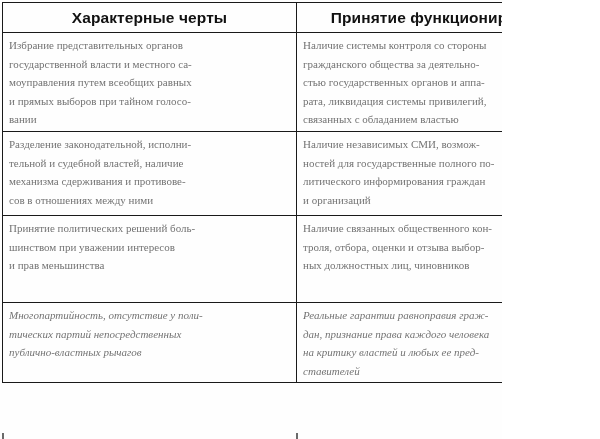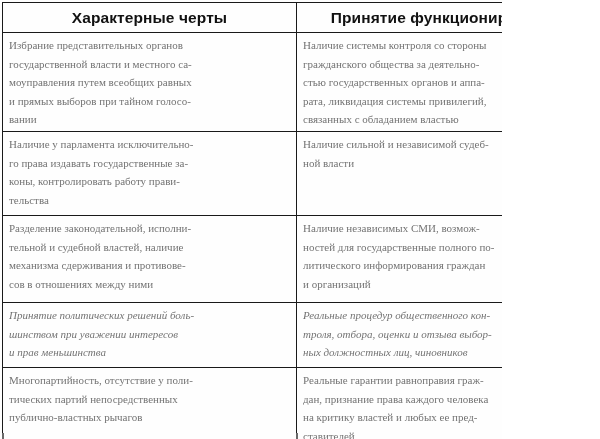--- a/index.html
+++ b/index.html
@@ -88,42 +88,34 @@
 моуправления путем всеобщих равных
 и прямых выборов при тайном голосо-
 вании</td>
         <td>Наличие системы контроля со стороны
 гражданского общества за деятельно-
 стью государственных органов и аппа-
 рата, ликвидация системы привилегий,
 связанных с обладанием властью</td>
       </tr>
       <tr>
-        <td>Наличие у парламента исключительно-
-го права издавать государственные за-
-коны, контролировать работу прави-
-тельства</td>
-        <td>Наличие сильной и независимой судеб-
-ной власти</td>
-      </tr>
-      <tr>
         <td>Разделение законодательной, исполни-
 тельной и судебной властей, наличие
 механизма сдерживания и противове-
 сов в отношениях между ними</td>
         <td>Наличие независимых СМИ, возмож-
 ностей для государственные полного по-
 литического информирования граждан
 и организаций</td>
       </tr>
       <tr>
         <td>Принятие политических решений боль-
 шинством при уважении интересов
 и прав меньшинства</td>
-        <td>Реальные процедур общественного кон-
+        <td>Наличие связанных общественного кон-
 троля, отбора, оценки и отзыва выбор-
 ных должностных лиц, чиновников</td>
       </tr>
       <tr>
         <td>Многопартийность, отсутствие у поли-
 тических партий непосредственных
 публично-властных рычагов</td>
         <td>Реальные гарантии равноправия граж-
 дан, признание права каждого человека
 на критику властей и любых ее пред-

